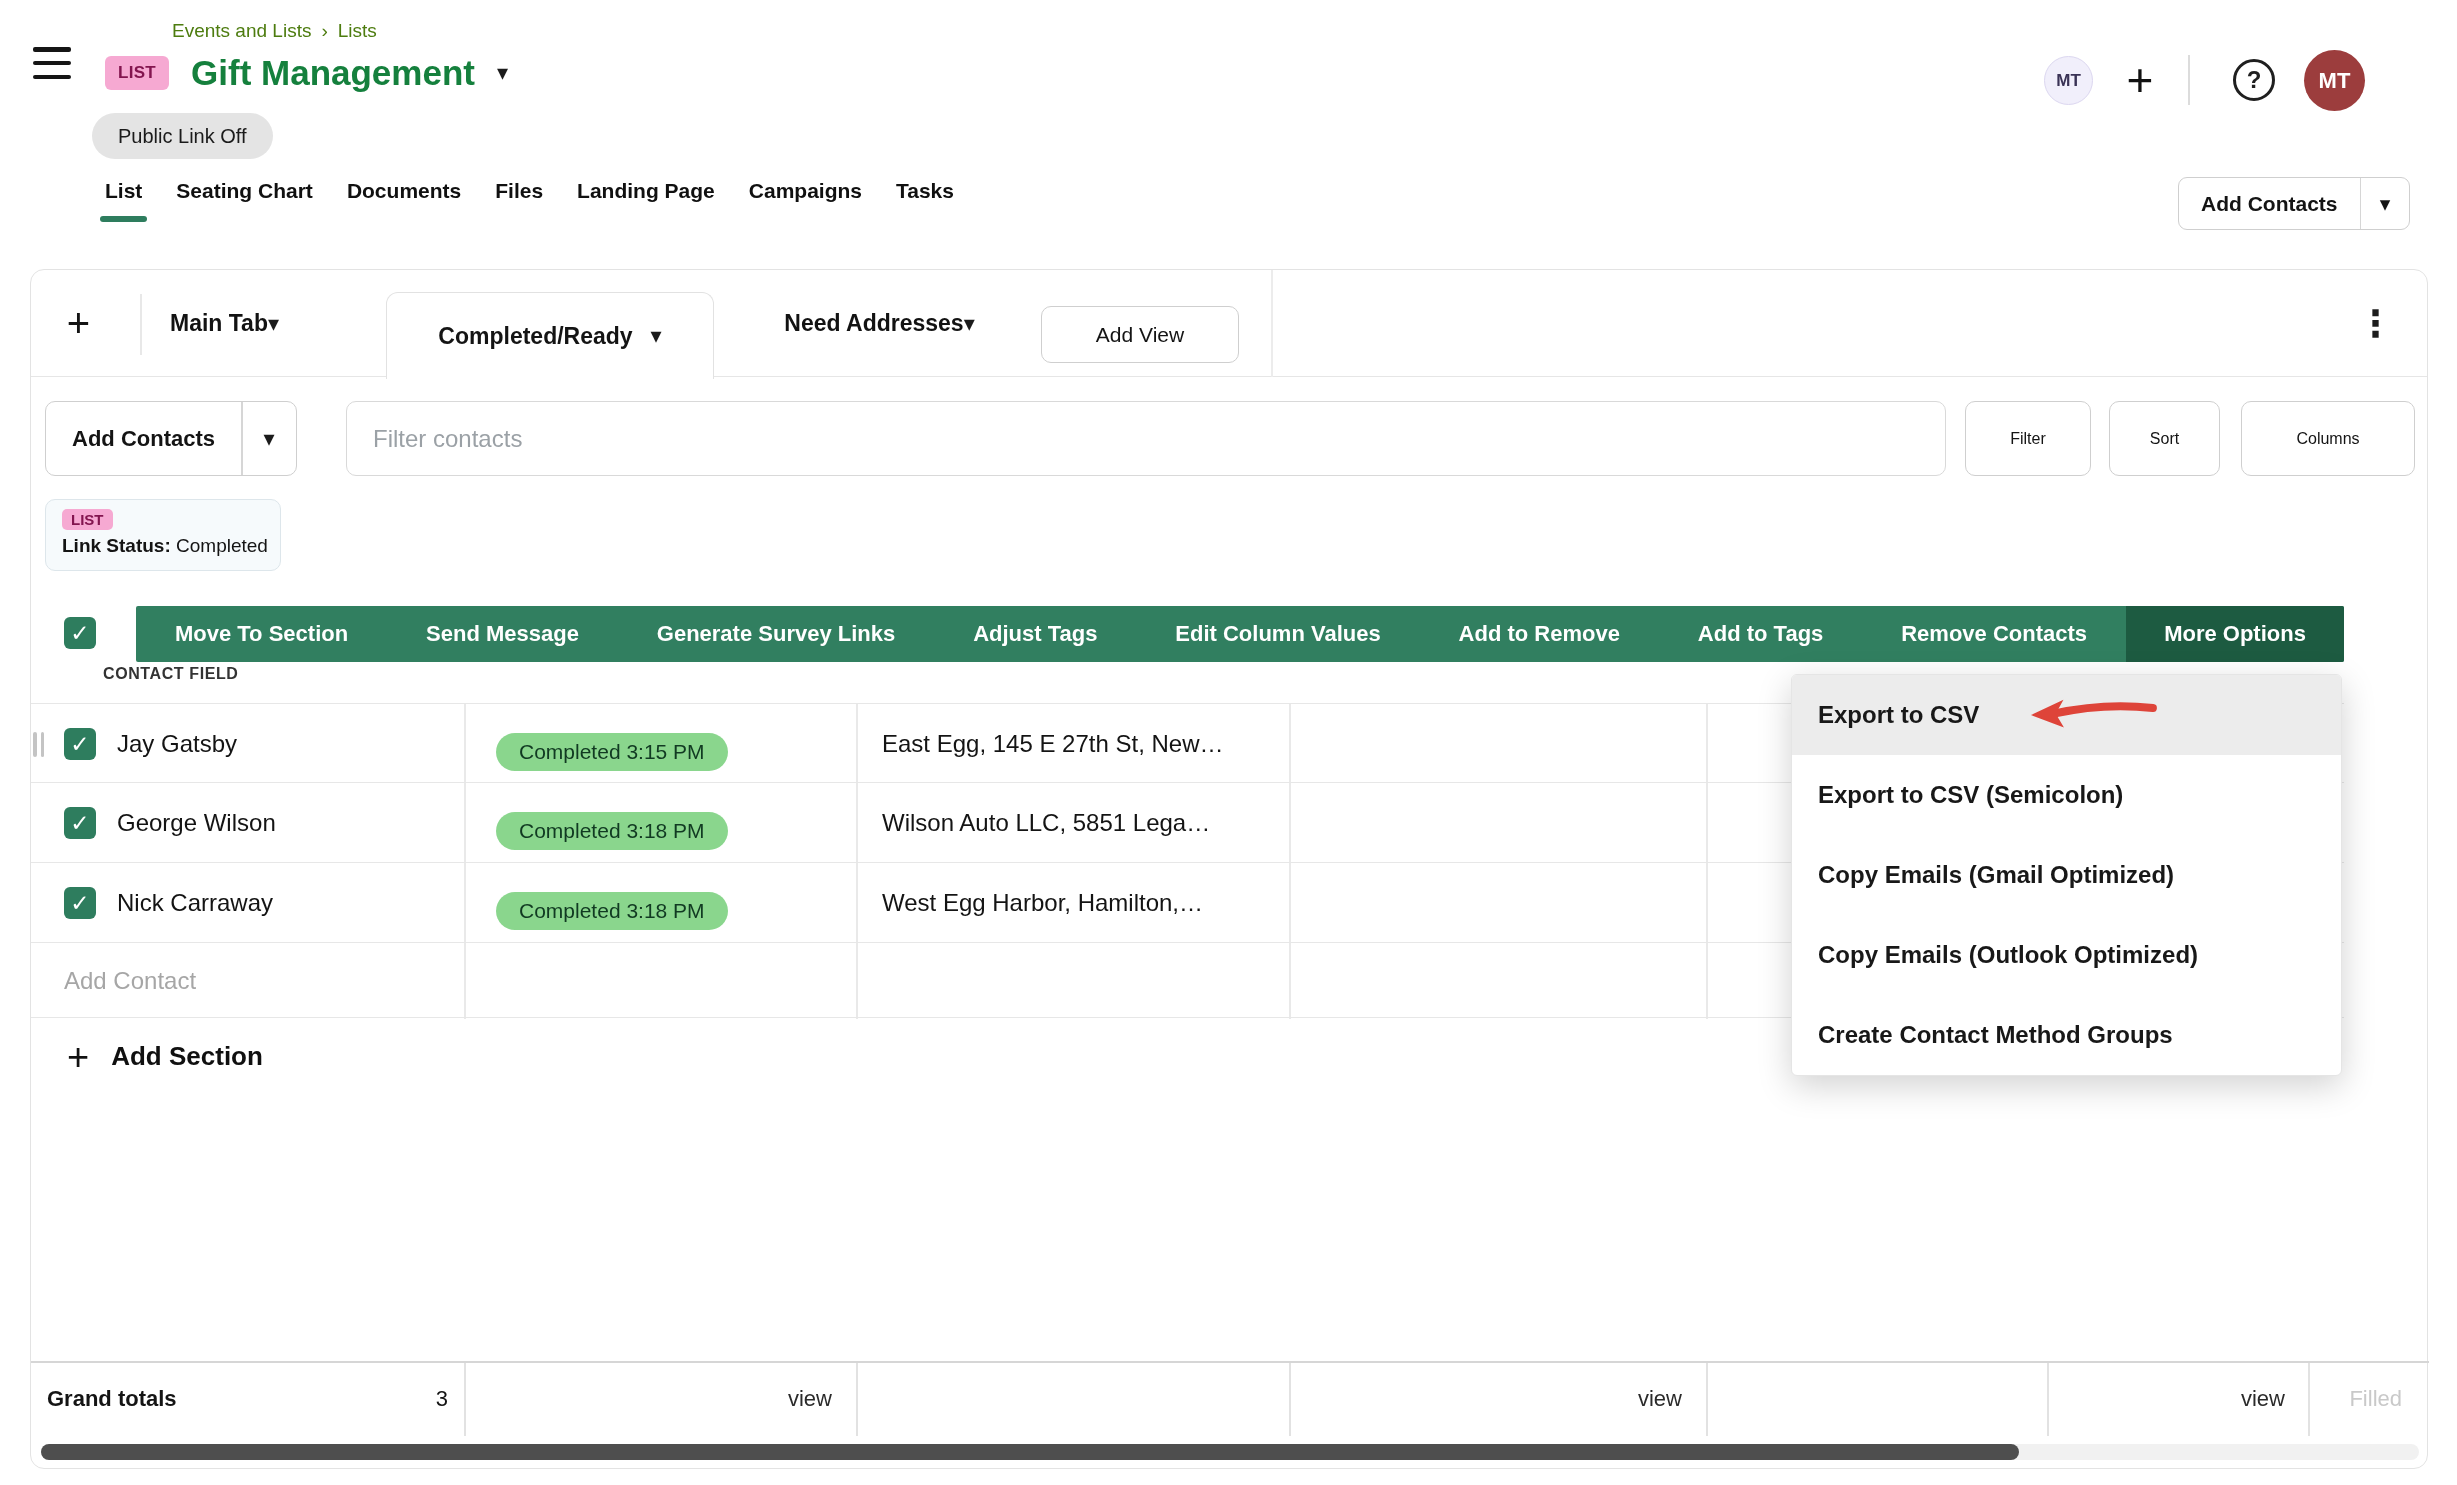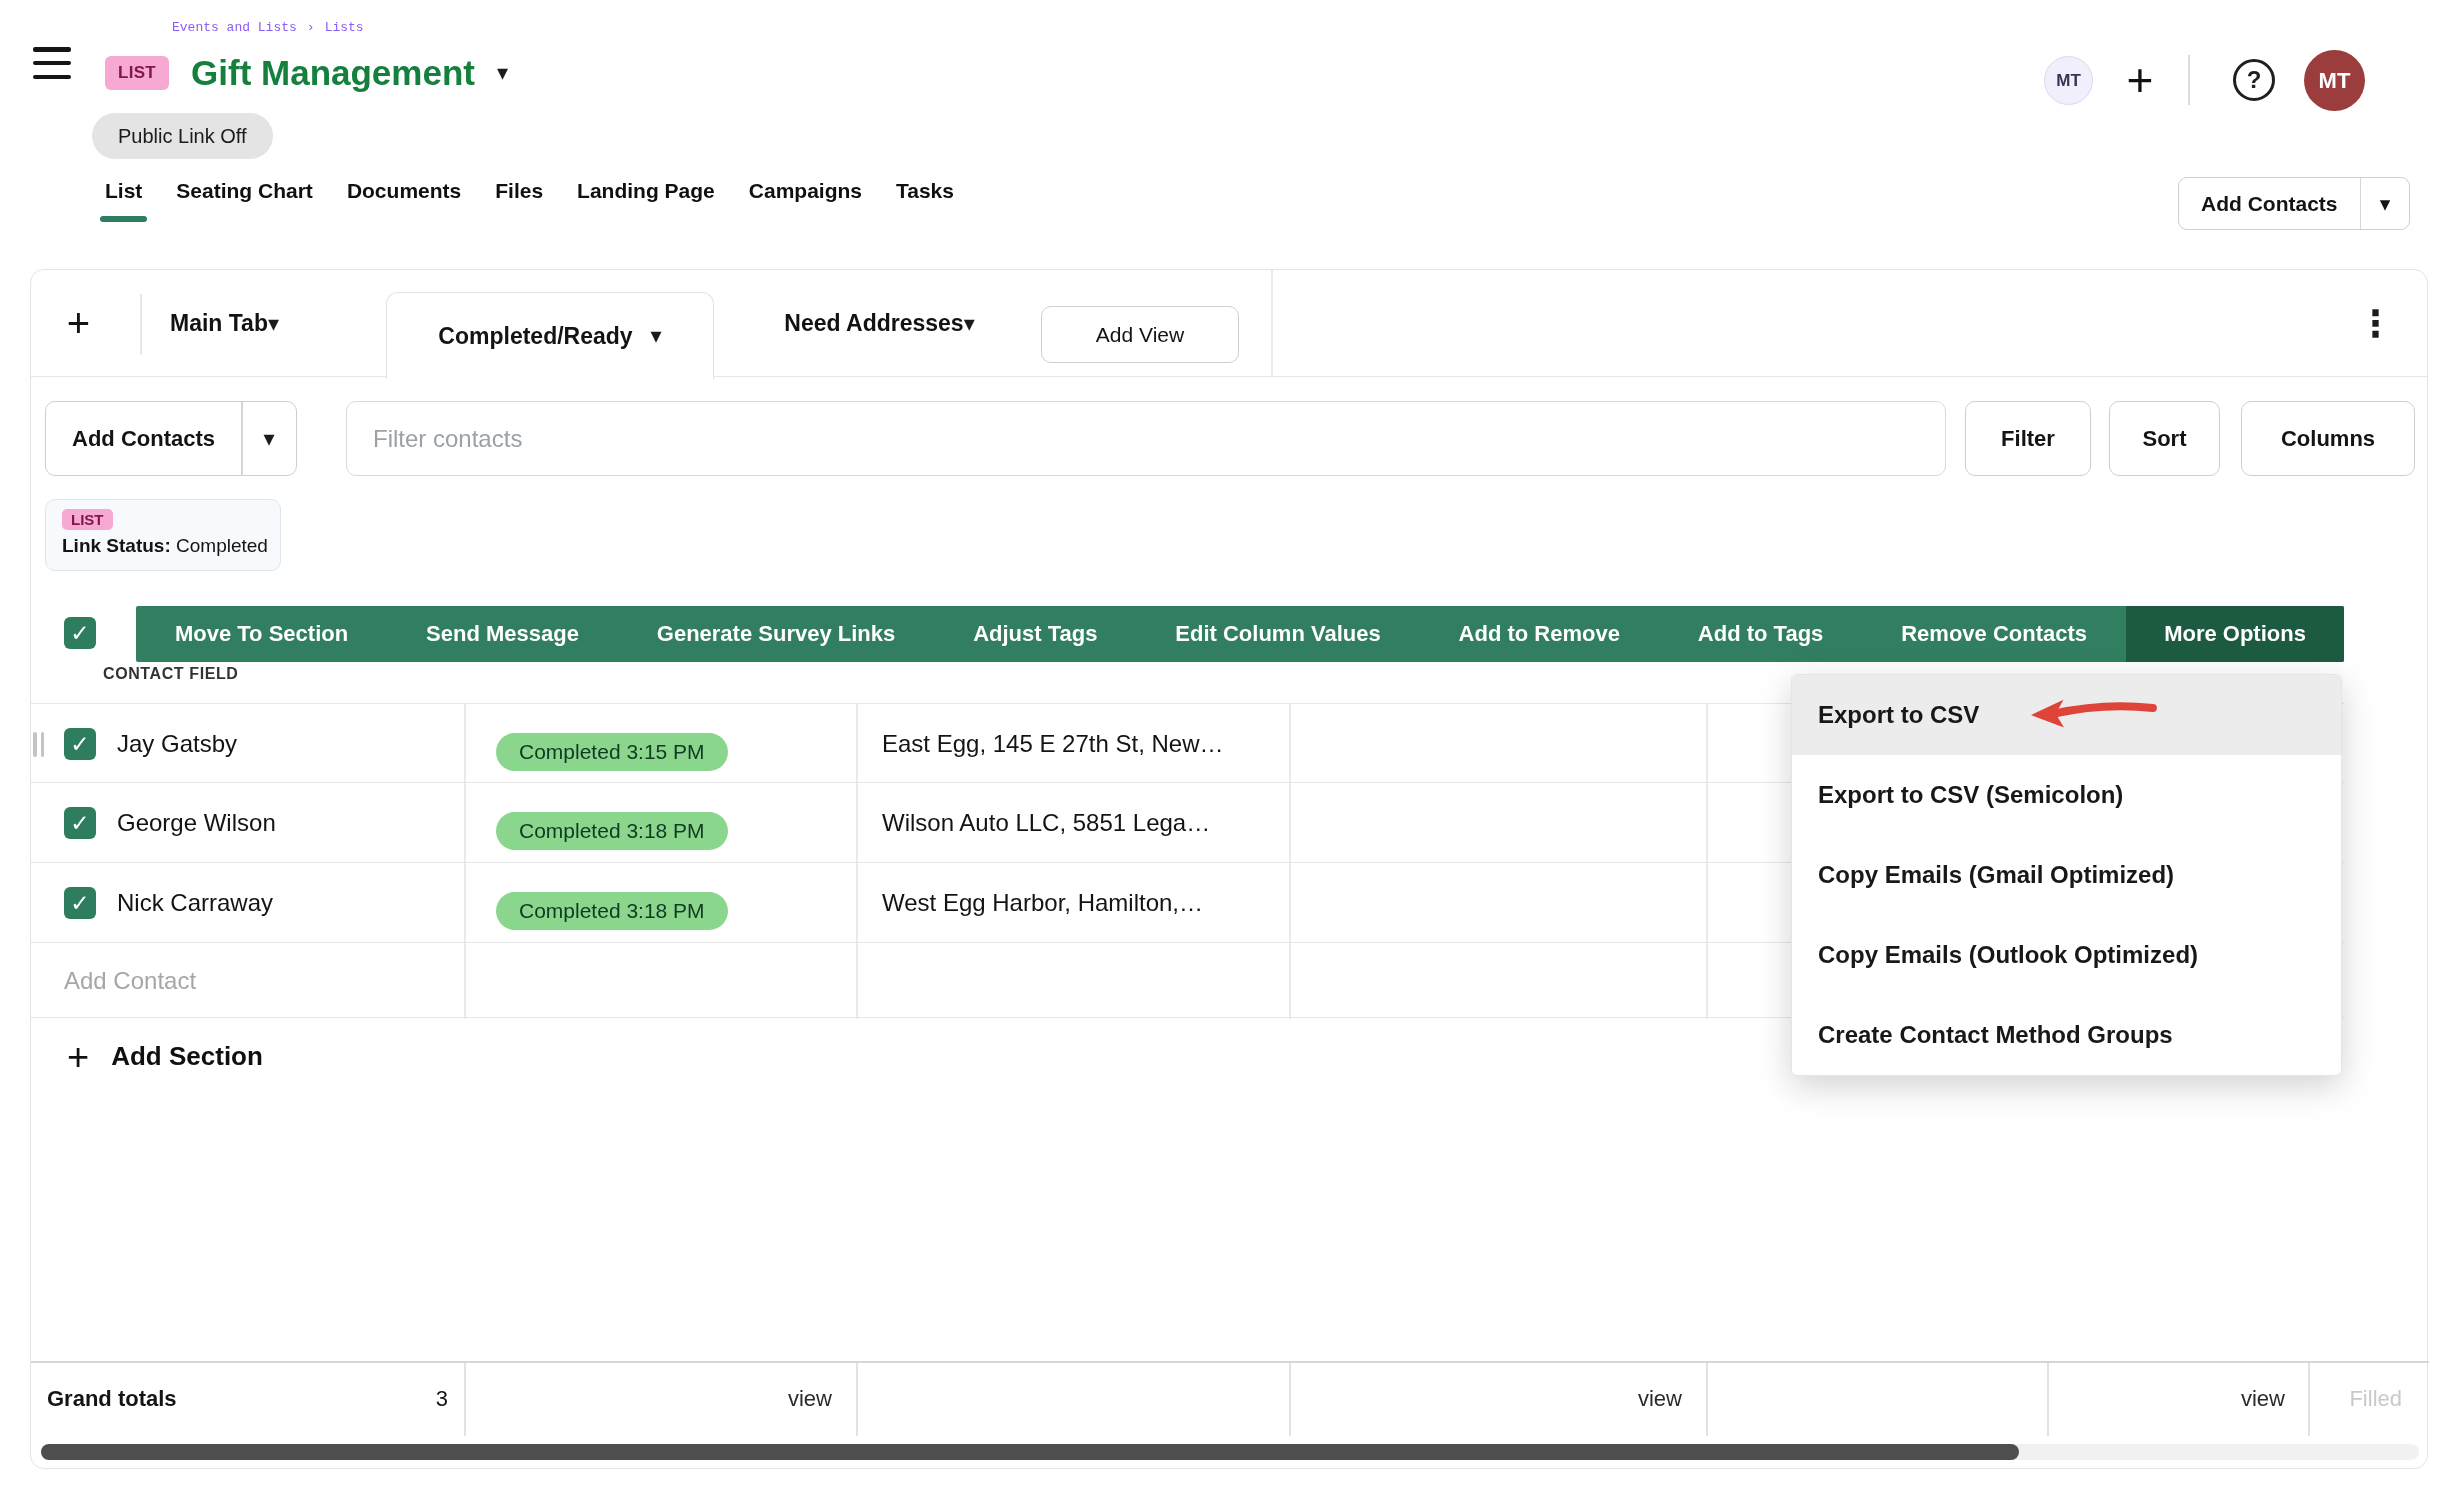--- a/index.html
+++ b/index.html
@@ -4,21 +4,21 @@
 <style>
   html,body{margin:0;padding:0;background:#fff;}
   *{box-sizing:border-box;}
   .screen{position:relative;width:2457px;height:1485px;background:#fff;overflow:hidden;
           font-family:"Liberation Sans","DejaVu Sans",sans-serif;color:#141414;}
   .abs{position:absolute;}
 
   
   .hamburger{left:33px;top:47px;width:38px;height:32px;display:flex;flex-direction:column;justify-content:space-between;cursor:pointer;}
   .hamburger span{display:block;height:4.5px;background:#151515;border-radius:2px;}
-  .breadcrumb{left:172px;top:20px;font-size:13px;color:#8b5cf6;display:flex;gap:10px;align-items:center;font-family:Liberation Mono, monospace;}
+  .breadcrumb{left:172px;top:20px;font-size:19px;color:#4d7c0f;display:flex;gap:10px;align-items:center;}
   .crumb{cursor:pointer;}
   .title-row{left:105px;top:53px;display:flex;align-items:center;gap:22px;}
   .list-badge{background:#F6A9D2;color:#83154F;font-size:17px;font-weight:700;padding:7px 13px;border-radius:6px;letter-spacing:0.3px;}
   .page-title{font-size:35px;font-weight:700;color:#15803d;text-align:center;}
   .chev{font-size:22px;color:#1b1b1b;line-height:1;}
   .public-pill{left:92px;top:113px;height:46px;line-height:46px;padding:0 26px;background:#E4E4E4;border-radius:23px;font-size:20px;color:#1b1b1b;}
 
   .mt-chip{left:2044px;top:56px;width:49px;height:49px;border-radius:50%;background:#F1EFFB;border:1px solid #DCD7F0;
            display:flex;align-items:center;justify-content:center;font-size:17px;font-weight:700;color:#3A3356;}
   .plus-top{left:2115px;top:55px;width:50px;height:50px;display:flex;align-items:center;justify-content:center;font-size:46px;font-weight:300;color:#111;}
@@ -53,21 +53,21 @@
   .tdiv2{left:1240px;top:0;width:1.5px;height:107px;background:#ECECEC;}
   .kebab{left:2317px;top:26px;width:55px;height:55px;display:flex;align-items:center;justify-content:center;font-size:36px;font-weight:700;color:#1c1c1c;cursor:pointer;}
 
   .addc-split{left:14px;top:131px;height:75px;font-size:22px;font-weight:700;border-radius:10px;padding:0;}
   .addc-split .lbl{padding:0 26px;}
   .addc-split .sep{width:1.5px;height:100%;background:#D6D6D6;}
   .addc-split .car{width:53px;text-align:center;}
   .filter-input{position:absolute;left:315px;top:131px;width:1600px;height:75px;border:1.5px solid #D9D9D9;border-radius:10px;
                 padding:0 26px;font-size:24px;font-family:inherit;color:#222;outline:none;}
   .filter-input::placeholder{color:#9BA1A6;}
-  .tbtn{top:131px;height:75px;font-size:22px;font-weight:700;border-radius:10px;}
+  .tbtn{top:131px;height:75px;font-size:16px;font-weight:400;border-radius:10px;}
 
   .status-chip{left:14px;top:229px;width:236px;height:72px;background:#F6FAFC;border:1.5px solid #DDE6EB;border-radius:10px;
                padding:9px 16px;cursor:pointer;}
   .status-chip .badge{display:inline-block;background:#F6A9D2;color:#83154F;font-size:15px;font-weight:700;padding:2px 9px;border-radius:5px;}
   .status-chip .line2{margin-top:5px;font-size:19px;color:#141414;white-space:nowrap;}
   .status-chip .line2 b{font-weight:700;}
 
   .cb{width:32px;height:32px;background:#2E7D5E;border-radius:6px;display:flex;align-items:center;justify-content:center;
       color:#fff;font-size:23px;font-weight:800;cursor:pointer;}
   .head-cb{left:33px;top:347px;}

